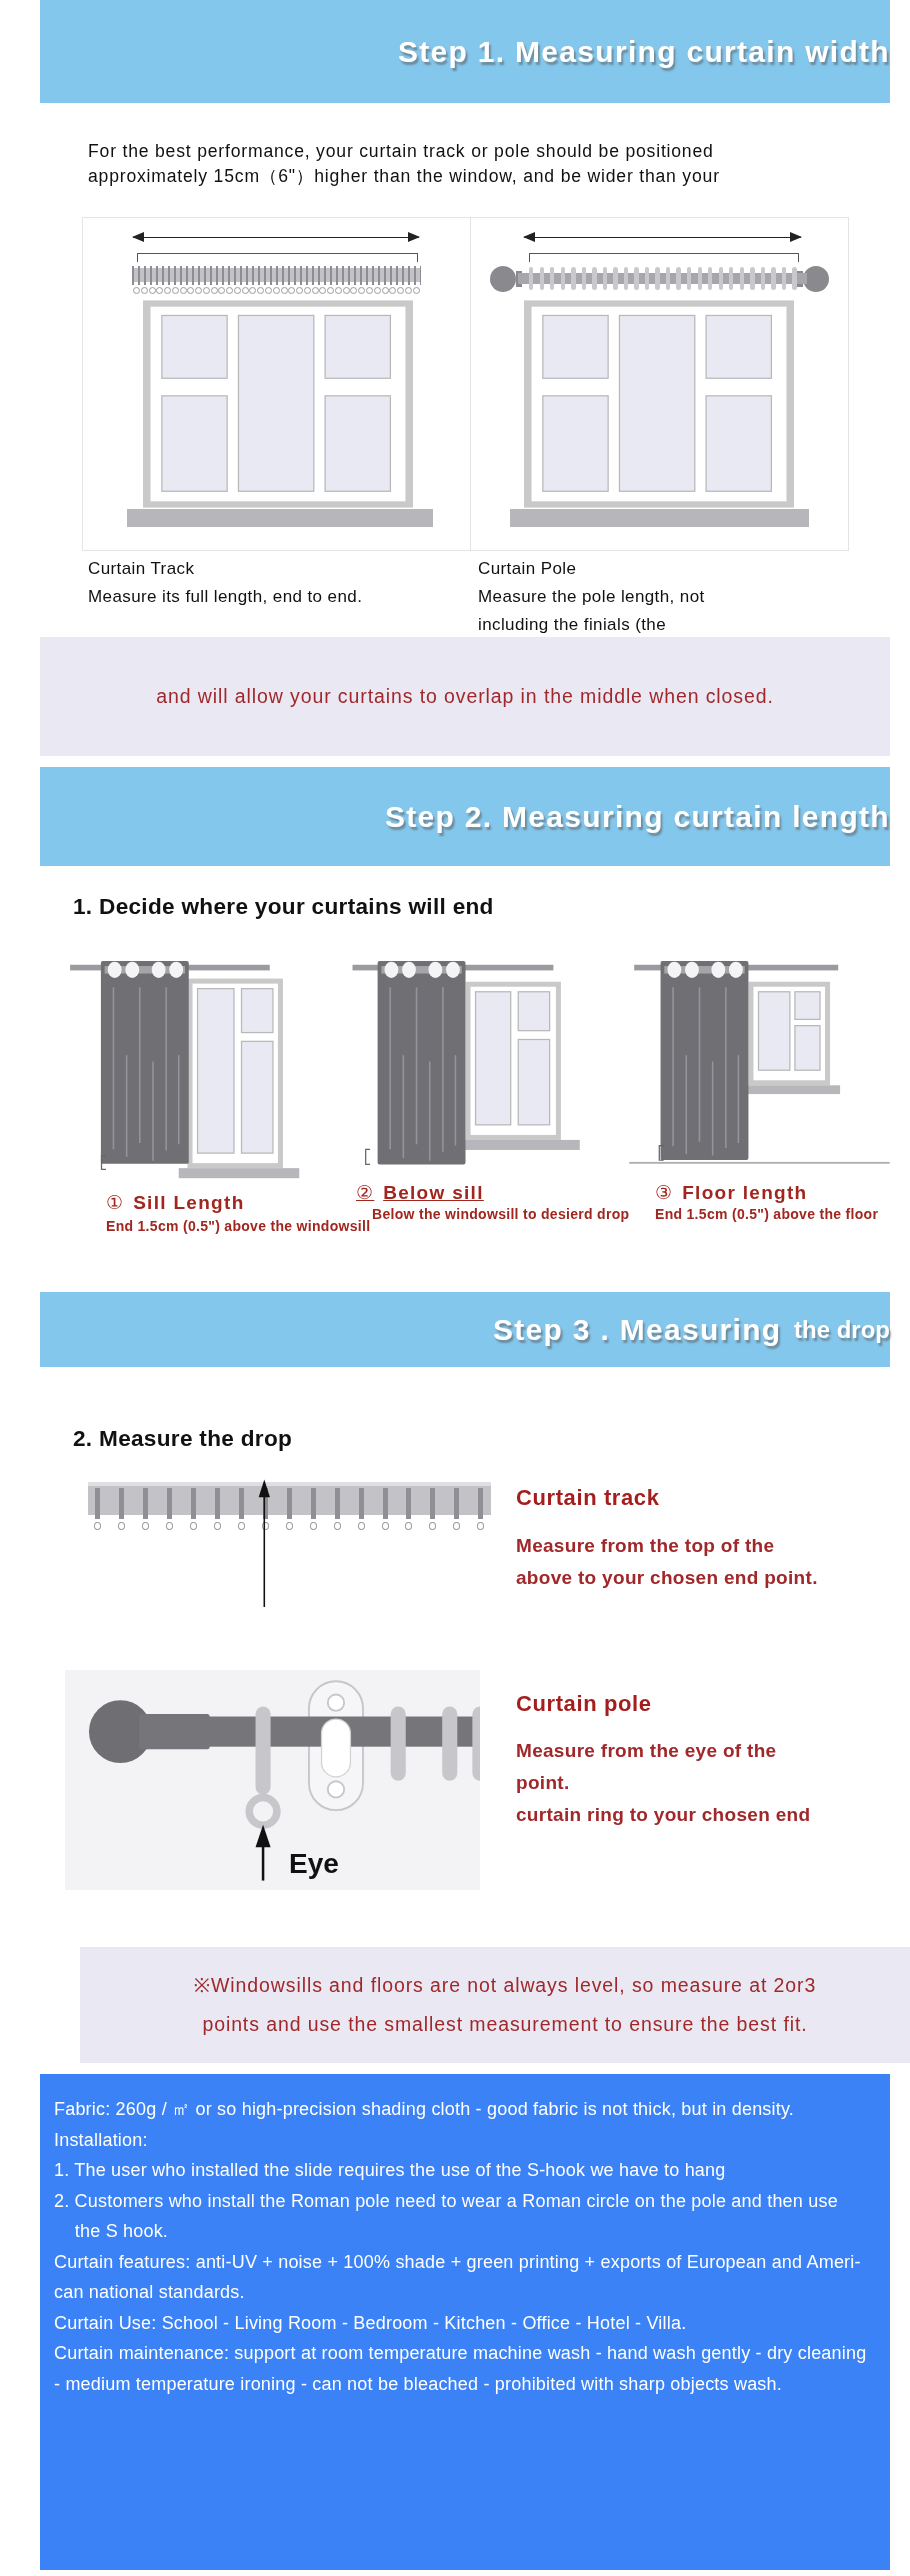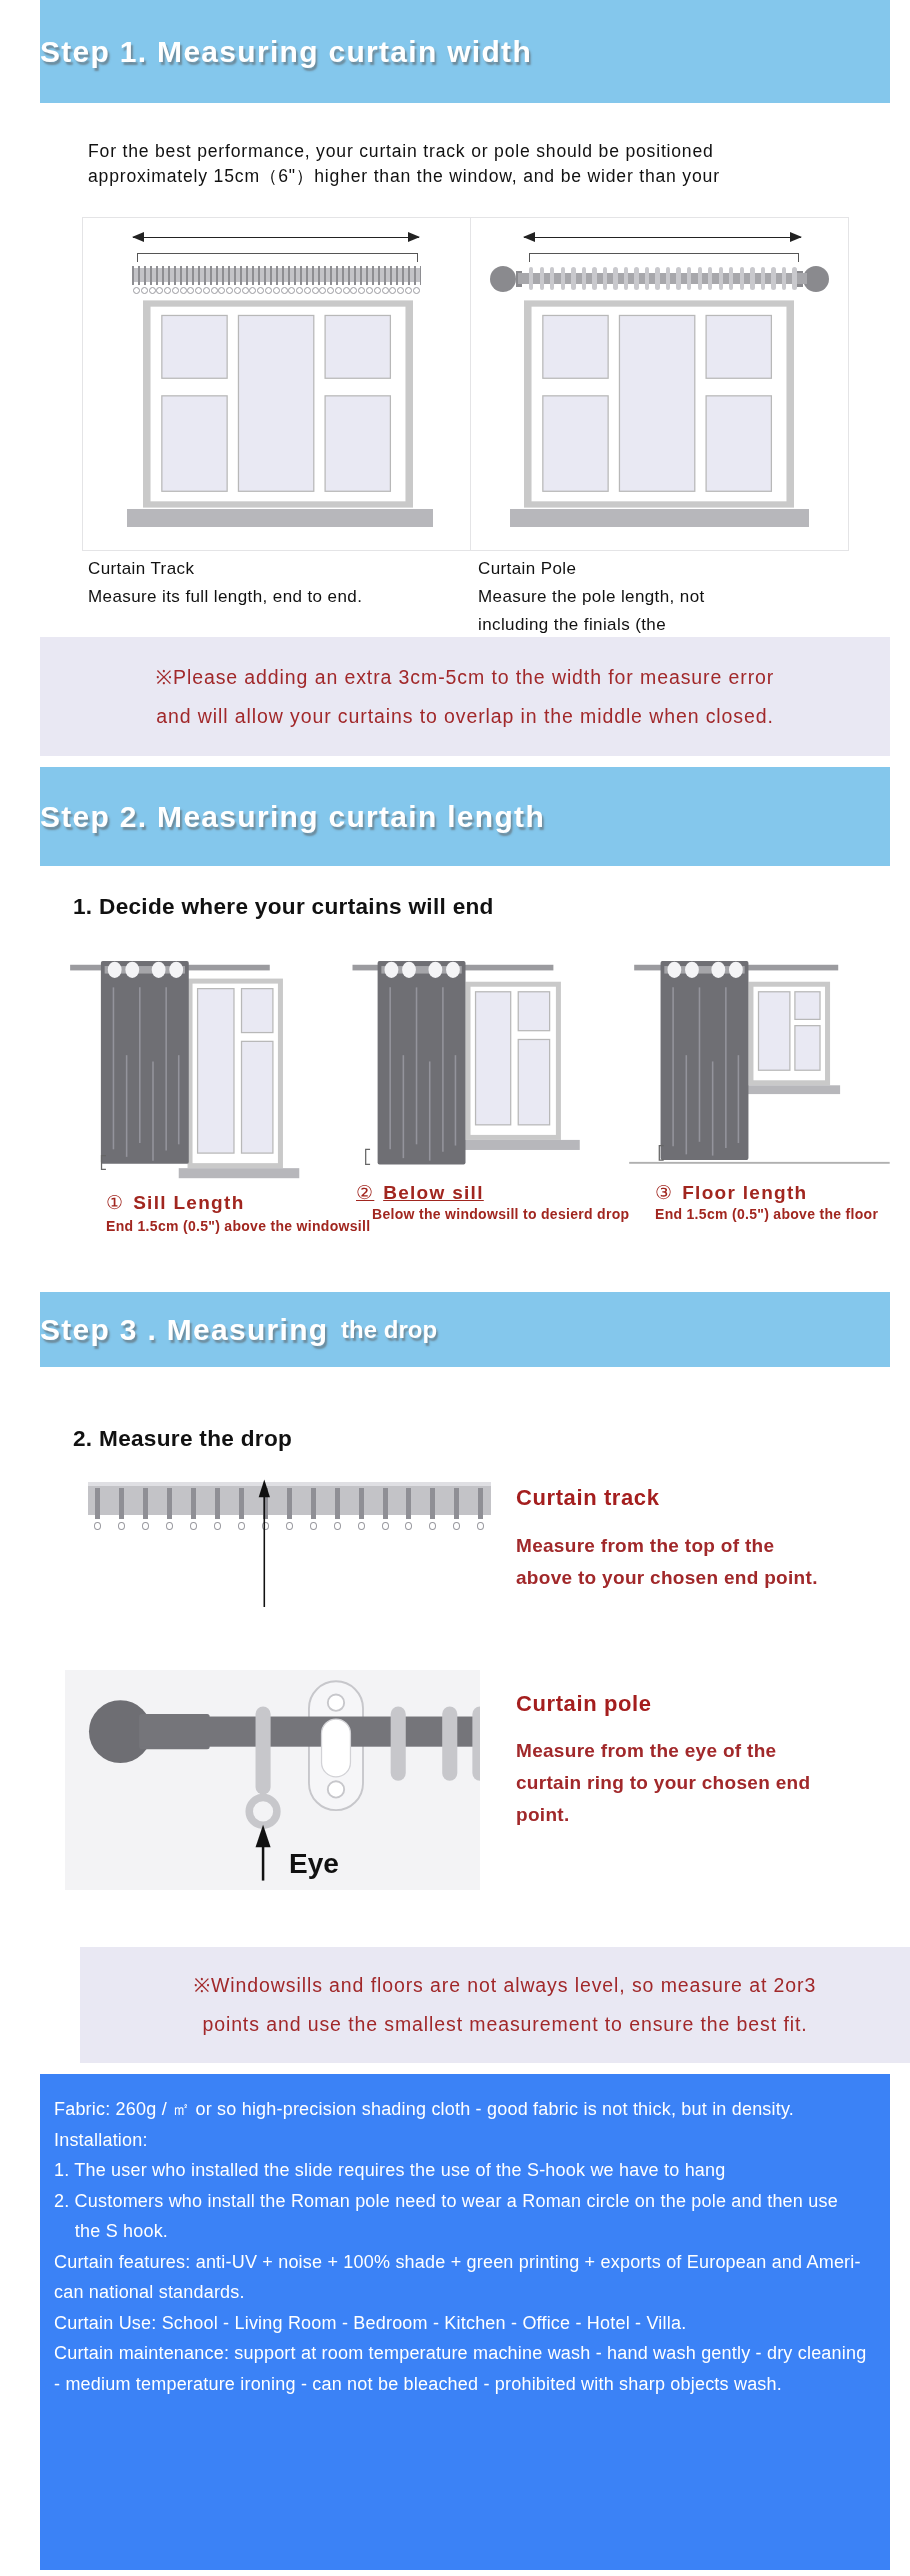--- a/index.html
+++ b/index.html
@@ -2,21 +2,21 @@
 <html style="font-size:10px"><head>
 <meta charset="utf-8">
 <style>
   html,body{margin:0;padding:0;background:#fff;}
   .page{position:relative;width:910px;height:2576px;background:#ffffff;overflow:hidden;
         font-family:"Liberation Sans", sans-serif;color:#1a1a1a;}
   .abs{position:absolute;}
 
   
   .banner{position:absolute;left:40px;width:850px;background:#84C7EC;display:flex;
-          align-items:center;justify-content:flex-start;}
+          align-items:center;justify-content:flex-end;}
   .banner .txt{color:#fff;font-weight:bold;font-size:30px;letter-spacing:1.3px;
                text-shadow:1.9px 2.5px 1.9px rgba(90,90,90,0.55);white-space:nowrap;}
   .banner .txt-sub{color:#fff;font-weight:bold;font-size:24px;margin-left:12.6px;
                text-shadow:1.9px 2.5px 1.9px rgba(90,90,90,0.55);}
 
   
   .intro{position:absolute;left:88px;top:139px;font-size:17.6px;line-height:24.5px;
          letter-spacing:0.8px;color:#111;}
   .figlabel{position:absolute;font-size:17px;line-height:28px;letter-spacing:0.4px;color:#111;}
 
@@ -201,21 +201,20 @@
     <div>Curtain Track</div>
     <div>Measure its full length, end to end.</div>
   </div>
   <div class="figlabel" style="left:478px;top:555px;">
     <div>Curtain Pole</div>
     <div>Measure the pole length, not</div>
     <div>including the finials (the</div>
   </div>
 
   <div class="note" style="top:637px;height:119px;">
-    <div>※Please adding an extra 3cm-5cm to the width for measure error</div>
     <div>and will allow your curtains to overlap in the middle when closed.</div>
   </div>
 
   <div class="banner" style="top:767px;height:99px;">
     <span class="txt">Step 2. Measuring curtain length</span>
   </div>
   <div class="h-num" style="left:73px;top:894px;">1. Decide where your curtains will end</div>
 
   <svg class="abs" style="left:63px;top:961px;" width="239" height="226" viewBox="0 0 380 360">
     <rect x="11" y="6" width="318" height="9" fill="#9b9b9f"></rect>
@@ -368,22 +367,22 @@
       </g>
       <circle cx="315" cy="225" r="22" fill="#f3f3f5" stroke="#c7c7cb" stroke-width="12"></circle>
       <line x1="315" y1="335" x2="315" y2="266" stroke="#111" stroke-width="4"></line>
       <polygon points="315,246 303,282 327,282" fill="#111"></polygon>
     </svg>
   </div>
   <div class="eye-label">Eye</div>
   <div class="red-h" style="top:1691px;">Curtain pole</div>
   <div class="red-b" style="top:1735px;">
     <div>Measure from the eye of the</div>
+    <div>point.</div>
     <div>curtain ring to your chosen end</div>
-    <div>point.</div>
   </div>
 
   <div class="note" style="top:1947px;height:116px;margin-left:40px;">
     <div>※Windowsills and floors are not always level, so measure at 2or3</div>
     <div>points and use the smallest measurement to ensure the best fit.</div>
   </div>
 
   <div class="details">
     <div class="inner">
         <div class="detail-line">Fabric: 260g / ㎡ or so high-precision shading cloth - good fabric is not thick, but in density.</div>

